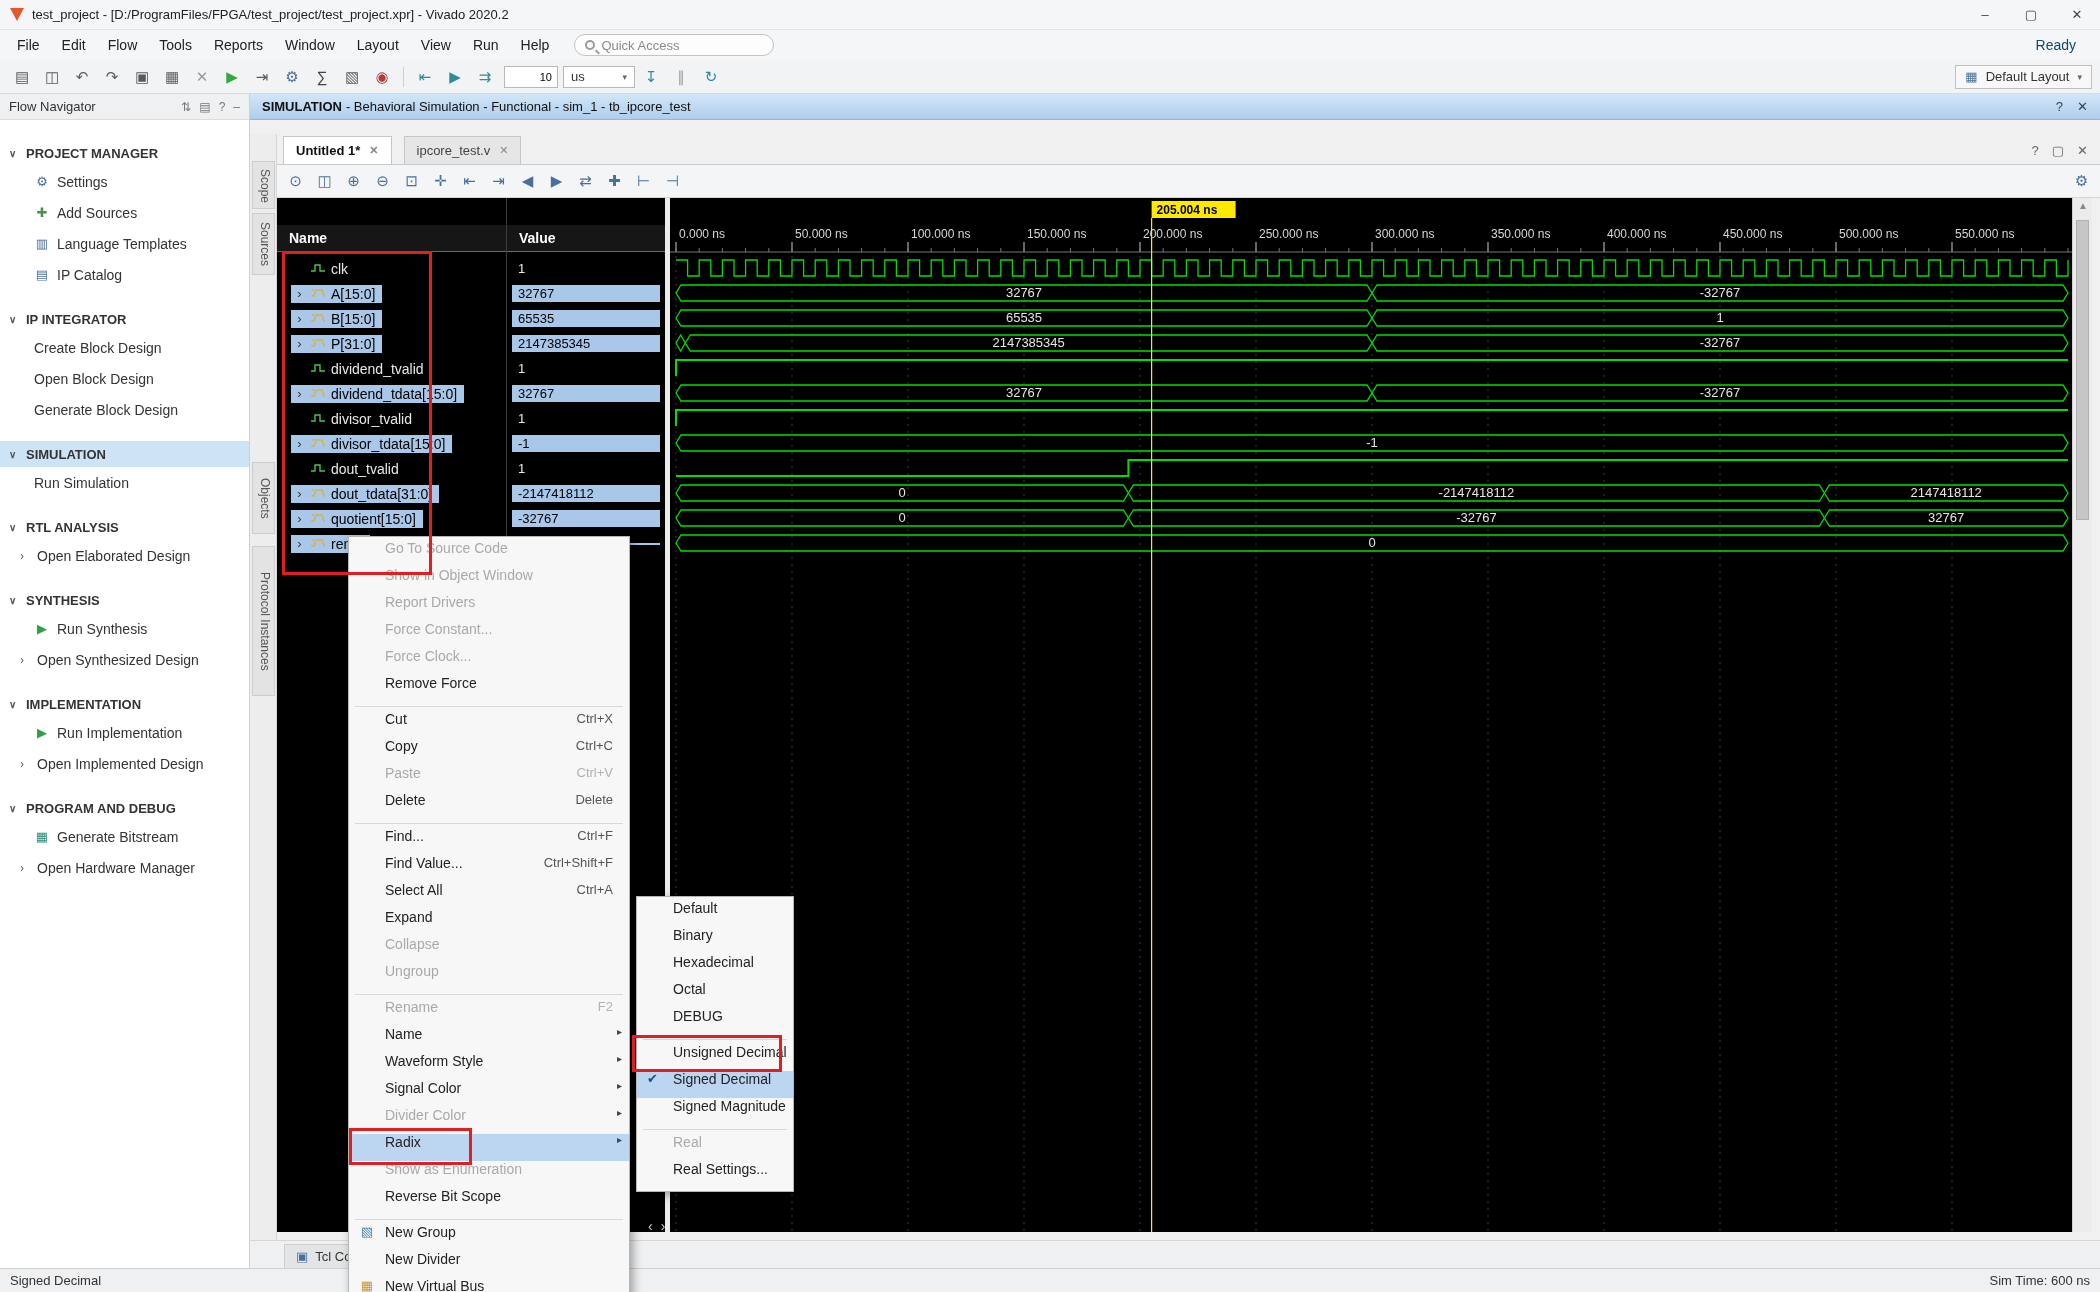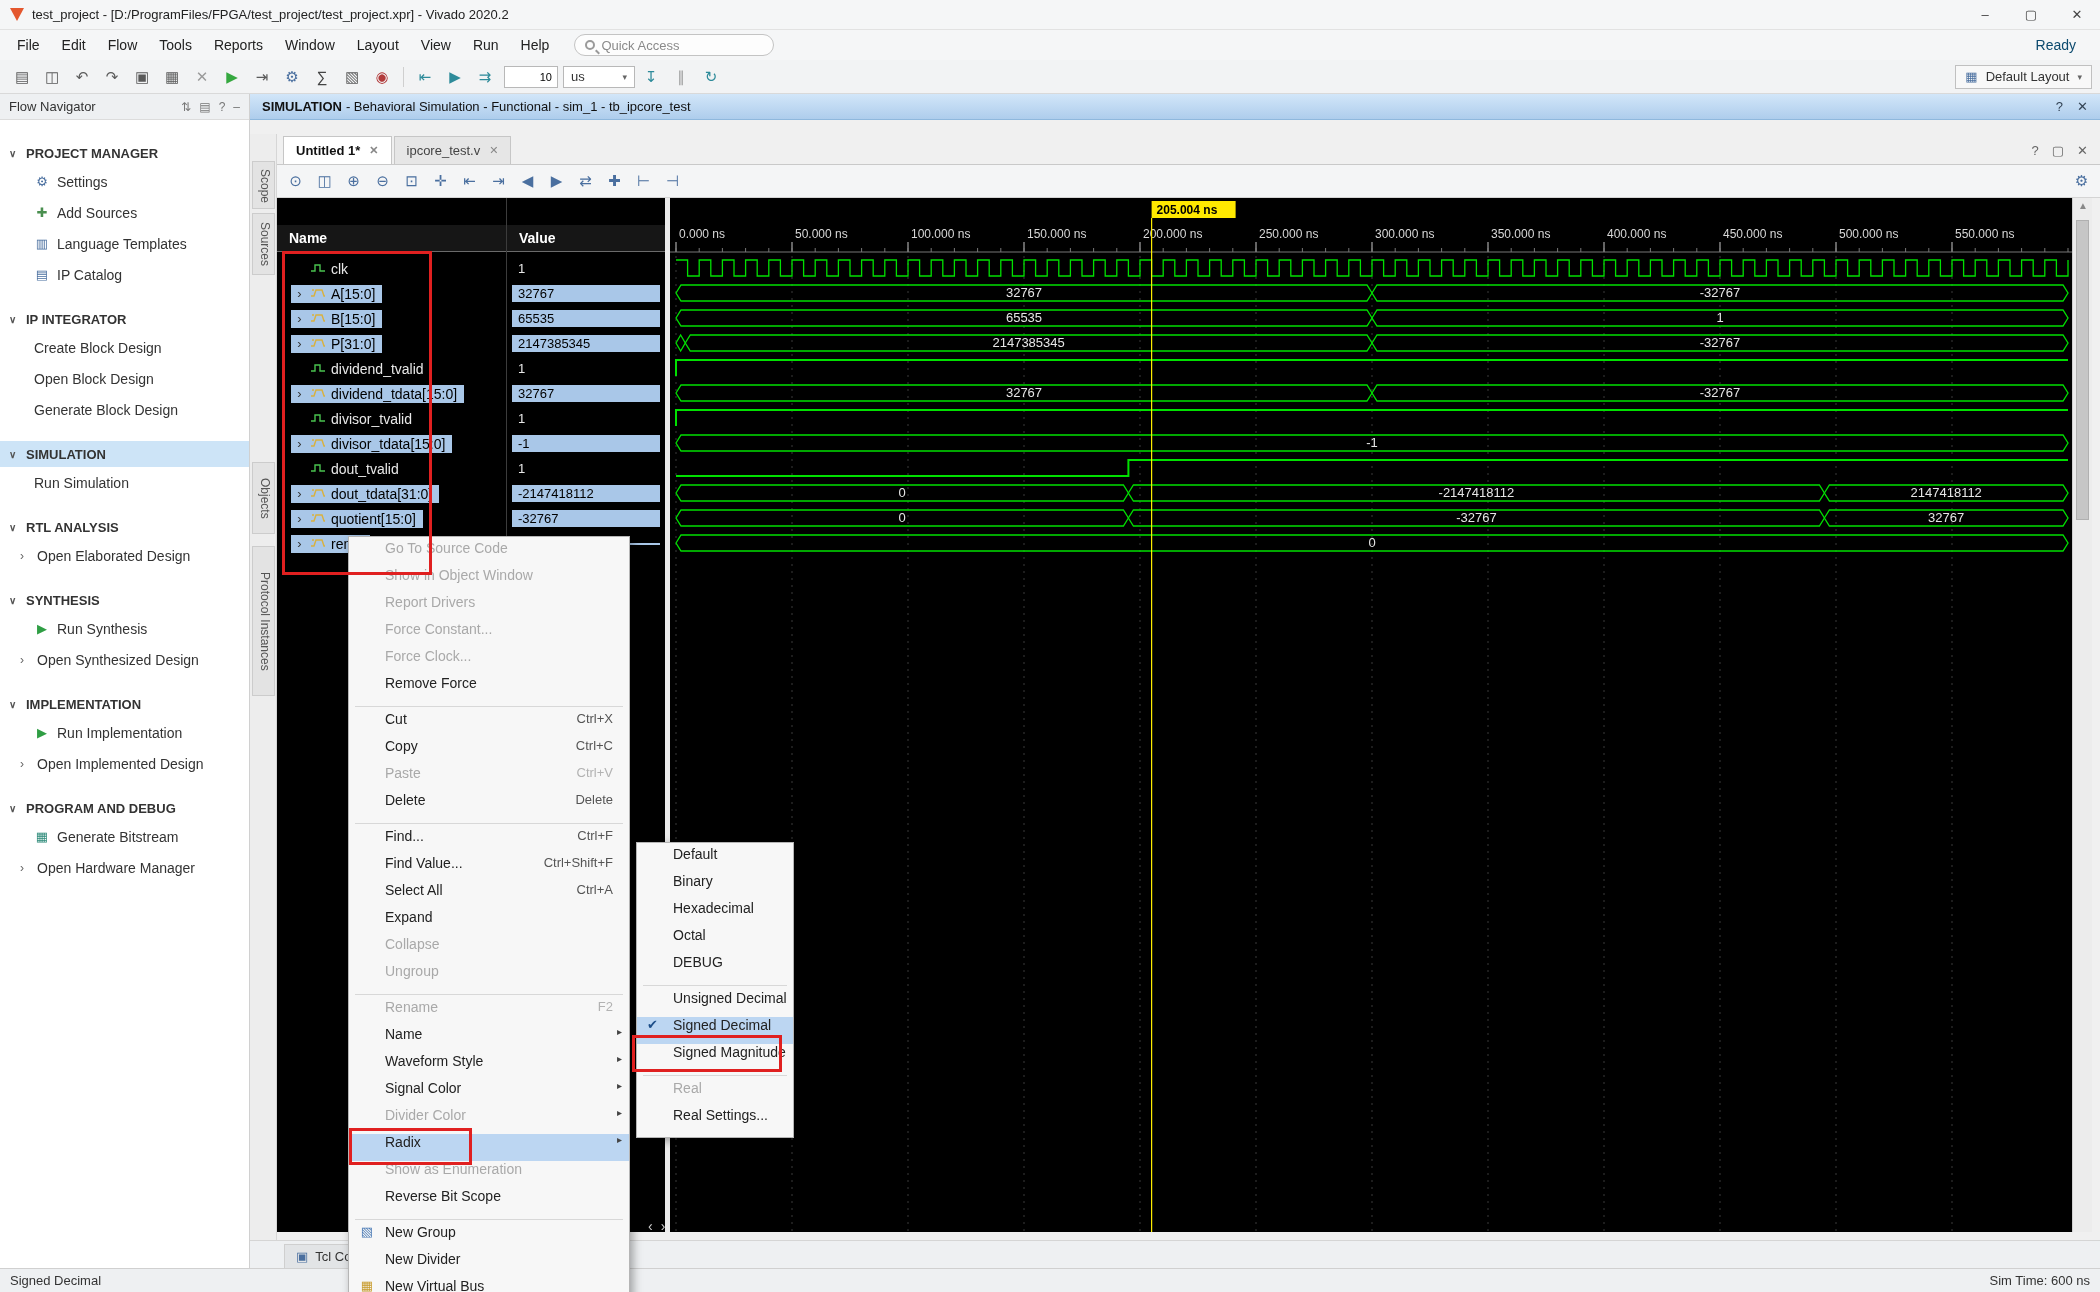--- a/index.html
+++ b/index.html
@@ -286,21 +286,21 @@
 </div>
 
 <div id="side-strip">
     <div class="side-tab" style="top: 27px; height: 48px;">Scope</div>
     <div class="side-tab" style="top: 79px; height: 62px;">Sources</div>
     <div class="side-tab" style="top: 328px; height: 72px;">Objects</div>
     <div class="side-tab" style="top: 412px; height: 150px;">Protocol Instances</div>
   </div>
 
 <div id="tabs-row">
-  <span id="doc-tabs" style="display:flex;align-items:flex-end;">
+  <span id="doc-tabs" style="display:flex;align-items:flex-end;gap:10px;">
       <span class="doc-tab active">
         <span>Untitled 1*</span>
         <span class="tab-close">✕</span>
       </span>
       <span class="doc-tab">
         <span>ipcore_test.v</span>
         <span class="tab-close">✕</span>
       </span>
     </span>
   <span id="tabs-ricons">
@@ -748,21 +748,21 @@
       <span>New Group</span>
     </div>
     <div class="ctx-item">
       <span>New Divider</span>
     </div>
     <div class="ctx-item">
       <span class="ctx-icon" style="color: rgb(199, 154, 42);">▦</span>
       <span>New Virtual Bus</span>
     </div>
   </div>
-<div class="ctx-menu" id="radix-menu" style="left: 636px; top: 842px; width: 158px;">
+<div class="ctx-menu" id="radix-menu" style="left: 636px; top: 896px; width: 158px;">
     <div class="ctx-item">
       <span>Default</span>
     </div>
     <div class="ctx-item">
       <span>Binary</span>
     </div>
     <div class="ctx-item">
       <span>Hexadecimal</span>
     </div>
     <div class="ctx-item">

